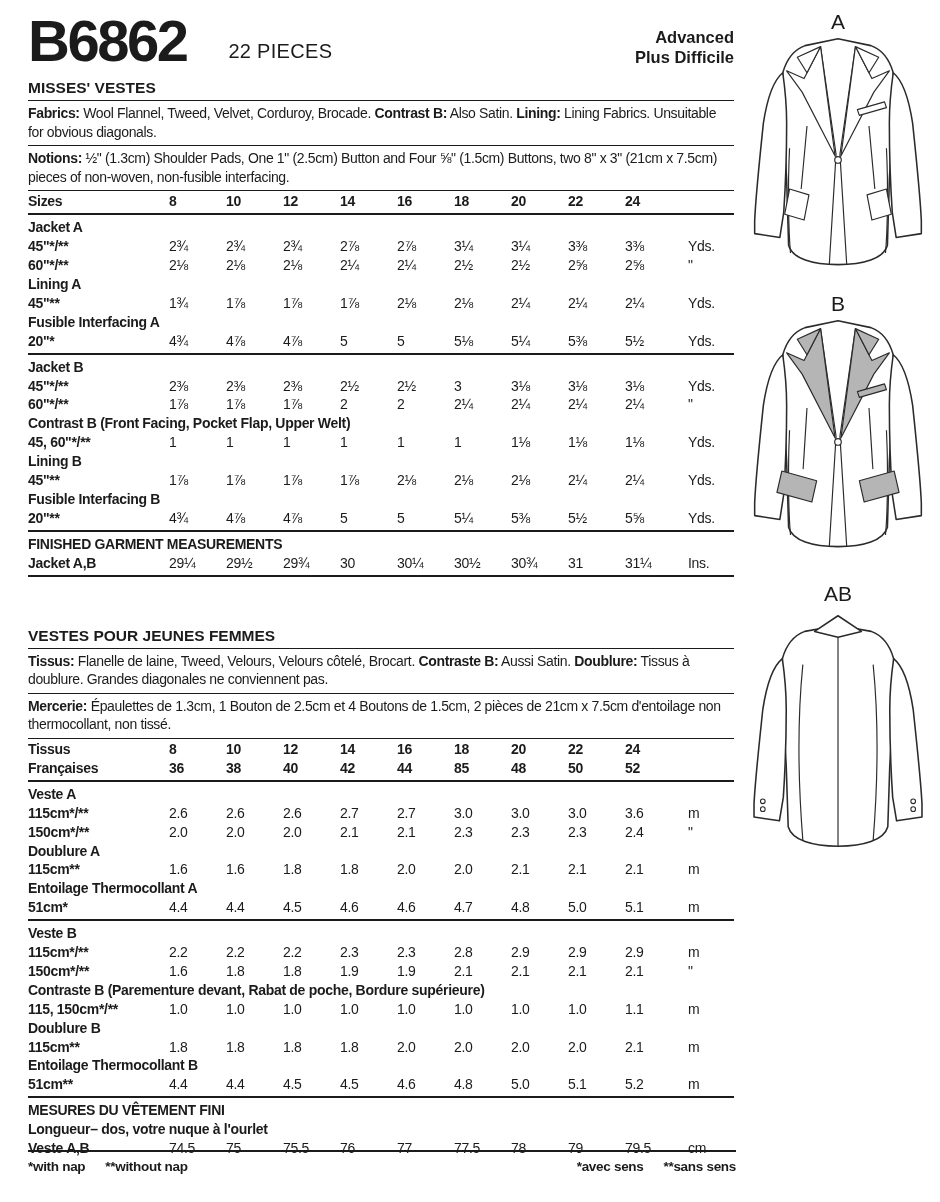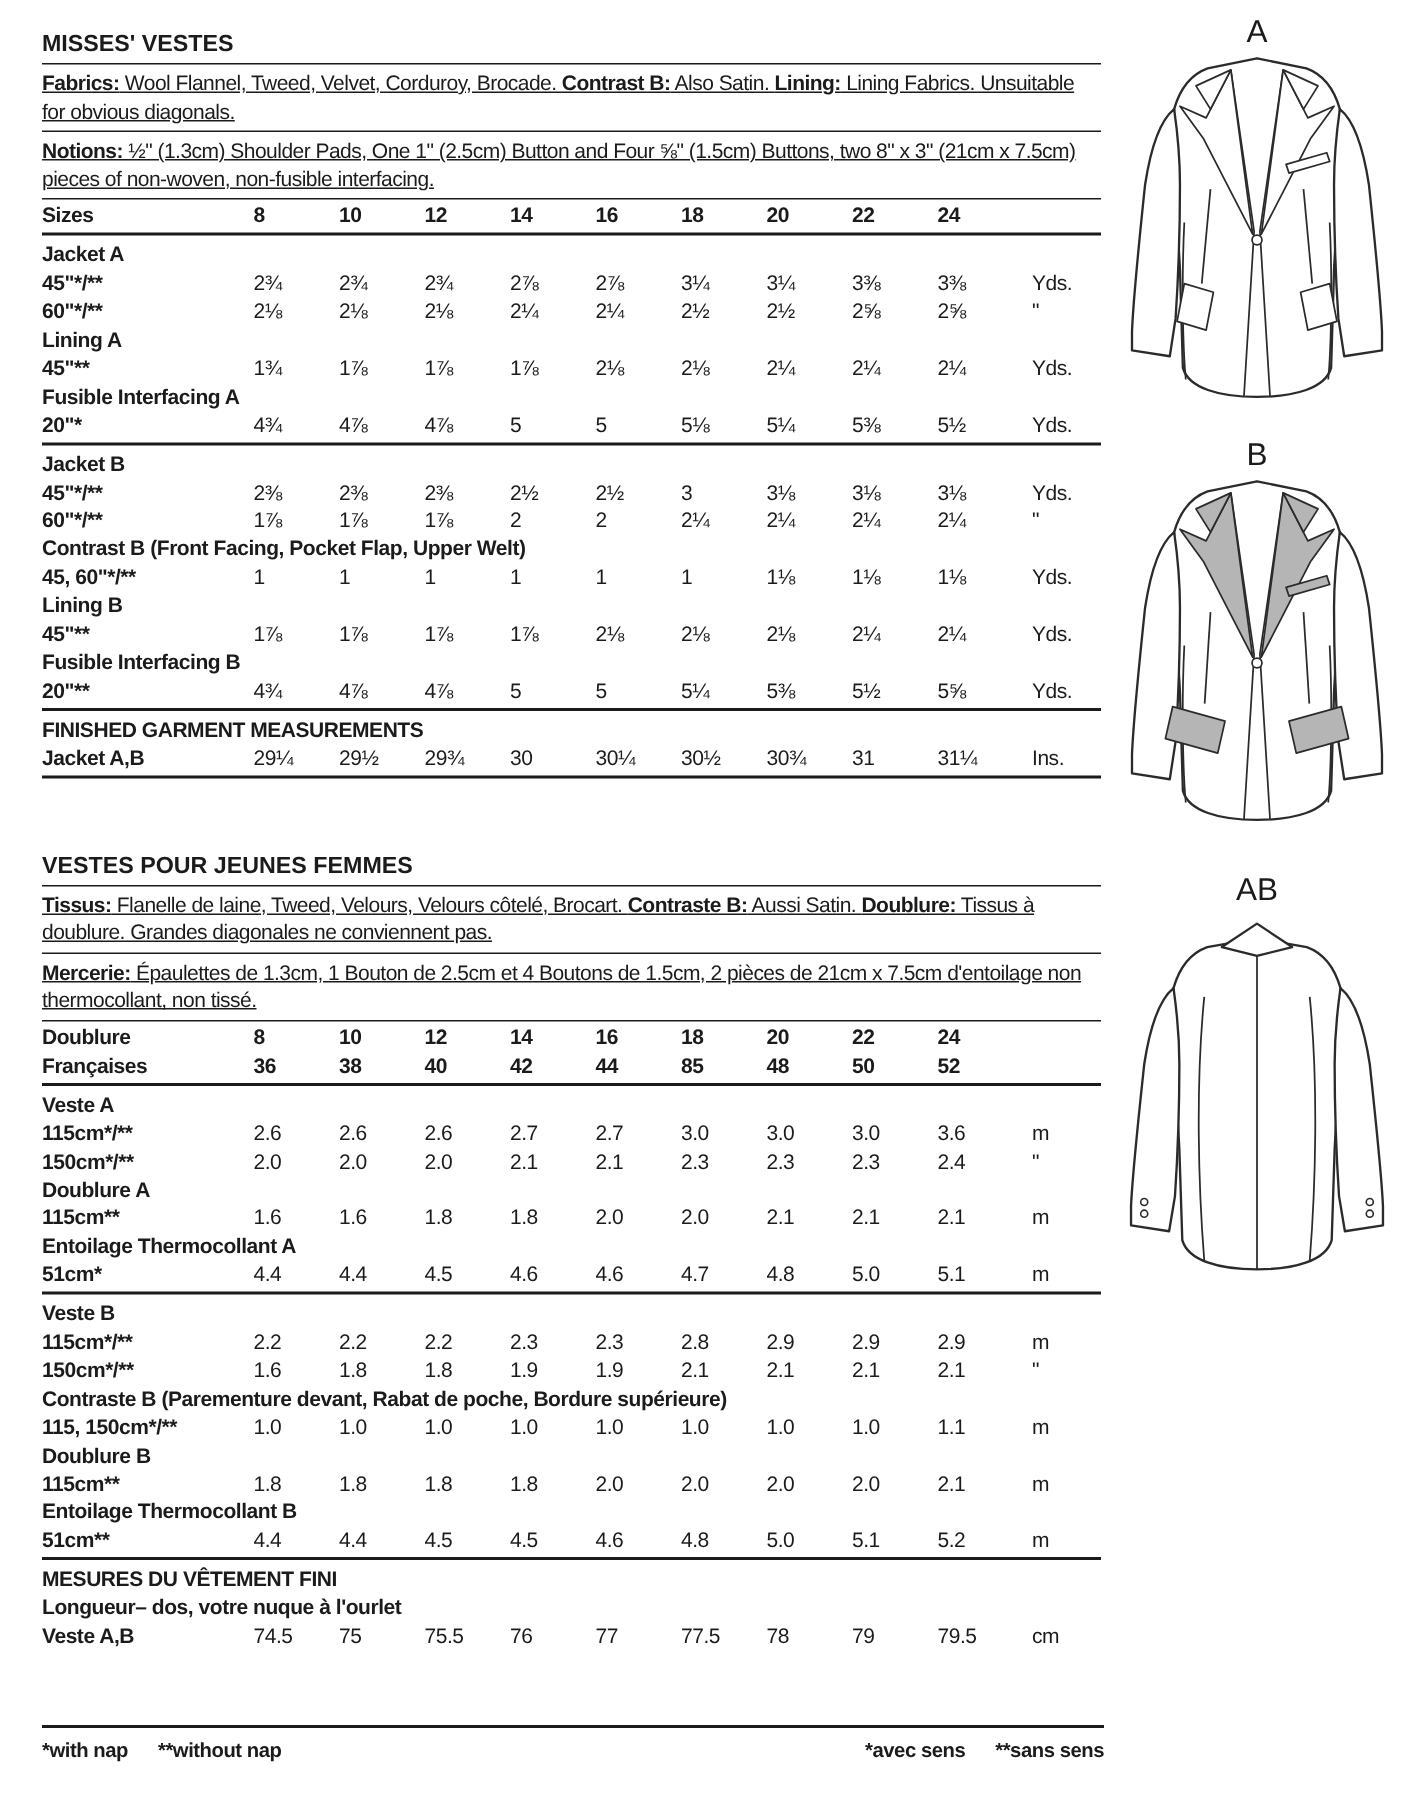--- a/index.html
+++ b/index.html
@@ -7,21 +7,21 @@
   .page{width:940px;height:1202px;position:relative;background:#fff;overflow:hidden;
         font-family:"Liberation Sans","DejaVu Sans",sans-serif;color:var(--ink);}
   .left{position:absolute;left:28px;top:12px;width:706px;}
   .masthead{display:flex;align-items:flex-end;}
   .pattern-no{font-size:58px;font-weight:bold;line-height:58px;letter-spacing:-2.5px;}
   .pieces{font-size:20px;line-height:24px;margin-left:42px;margin-bottom:7px;letter-spacing:.3px;}
   .difficulty{margin-left:auto;text-align:right;font-weight:bold;font-size:16.5px;line-height:19.5px;margin-bottom:3px;}
   .doc-title{font-weight:bold;font-size:15.5px;margin-top:9px;padding-bottom:3px;border-bottom:1.6px solid var(--ink);}
   .sub-title{font-weight:bold;font-size:15.5px;padding:2px 0 3px;border-bottom:1.6px solid var(--ink);margin-top:48px;}
   .para{margin:0;padding:3px 0 4px;border-bottom:1.6px solid var(--ink);
-        font-size:14px;line-height:18.6px;letter-spacing:-0.35px;text-decoration:underline;}
+        font-size:14px;line-height:18.6px;letter-spacing:-0.35px;}
   .yardage{padding-top:1px;}
   .trow{display:grid;grid-template-columns:140px repeat(9,57px) 1fr;
         font-size:14px;line-height:18.9px;letter-spacing:-0.3px;align-items:baseline;}
   .trow .tlabel{font-weight:bold;white-space:nowrap;}
   .trow .tval{padding-left:1px;}
   .trow.header .tval{font-weight:bold;}
   .trow .tunit{padding-left:7px;}
   .span-all{grid-column:1/-1;}
   .divider-after{border-bottom:2.6px solid var(--ink);padding-bottom:2px;margin-bottom:3px;}
   .footer{position:absolute;left:28px;top:1150px;width:708px;border-top:2.6px solid var(--ink);
@@ -35,20 +35,28 @@
   .fig-a{margin-bottom:8px;} .fig-b{margin-bottom:16px;}
   .contrast{fill:var(--contrast-fill);}
 </style>
 </head>
 <body>
 
 <div class="page">
 
   <div class="left">
 
+    <div class="masthead">
+      <span class="pattern-no">B6862</span>
+      <span class="pieces">22 PIECES</span>
+      <span class="difficulty">
+        <span>Advanced</span><br>
+        <span>Plus Difficile</span>
+      </span>
+    </div>
 
     <div class="doc-title">MISSES' VESTES</div>
     <p class="para"><b>Fabrics:</b> Wool Flannel, Tweed, Velvet, Corduroy, Brocade. <b>Contrast B:</b> Also Satin. <b>Lining:</b> Lining Fabrics. Unsuitable for obvious diagonals.</p>
     <p class="para"><b>Notions:</b> ½" (1.3cm) Shoulder Pads, One 1" (2.5cm) Button and Four ⅝" (1.5cm) Buttons, two 8" x 3" (21cm x 7.5cm) pieces of non-woven, non-fusible interfacing.</p>
 
     <div class="yardage">
         <div class="trow header divider-after">
           <div class="tlabel">Sizes</div>
           <div class="tval">8</div>
           <div class="tval">10</div>
@@ -216,21 +224,21 @@
           <div class="tunit">Ins.</div>
         </div>
       </div>
 
     <div class="sub-title">VESTES POUR JEUNES FEMMES</div>
     <p class="para"><b>Tissus:</b> Flanelle de laine, Tweed, Velours, Velours côtelé, Brocart. <b>Contraste B:</b> Aussi Satin. <b>Doublure:</b> Tissus à doublure. Grandes diagonales ne conviennent pas.</p>
     <p class="para"><b>Mercerie:</b> Épaulettes de 1.3cm, 1 Bouton de 2.5cm et 4 Boutons de 1.5cm, 2 pièces de 21cm x 7.5cm d'entoilage non thermocollant, non tissé.</p>
 
     <div class="yardage">
         <div class="trow header">
-          <div class="tlabel">Doublure</div>
+          <div class="tlabel">Tissus</div>
           <div class="tval">8</div>
           <div class="tval">10</div>
           <div class="tval">12</div>
           <div class="tval">14</div>
           <div class="tval">16</div>
           <div class="tval">18</div>
           <div class="tval">20</div>
           <div class="tval">22</div>
           <div class="tval">24</div>
           <div class="tunit"></div>

